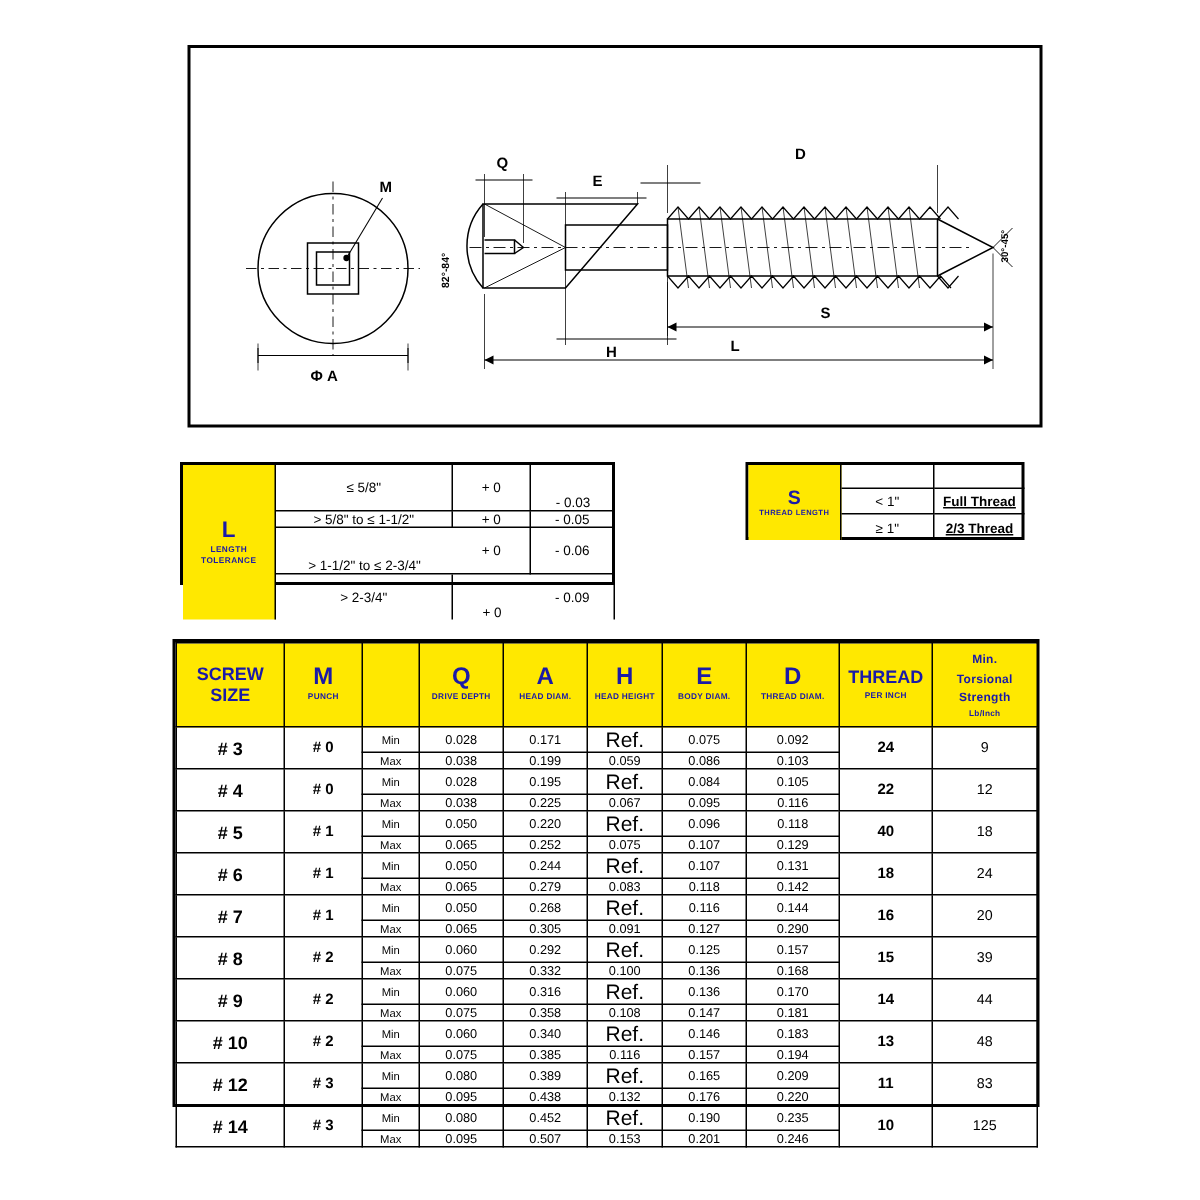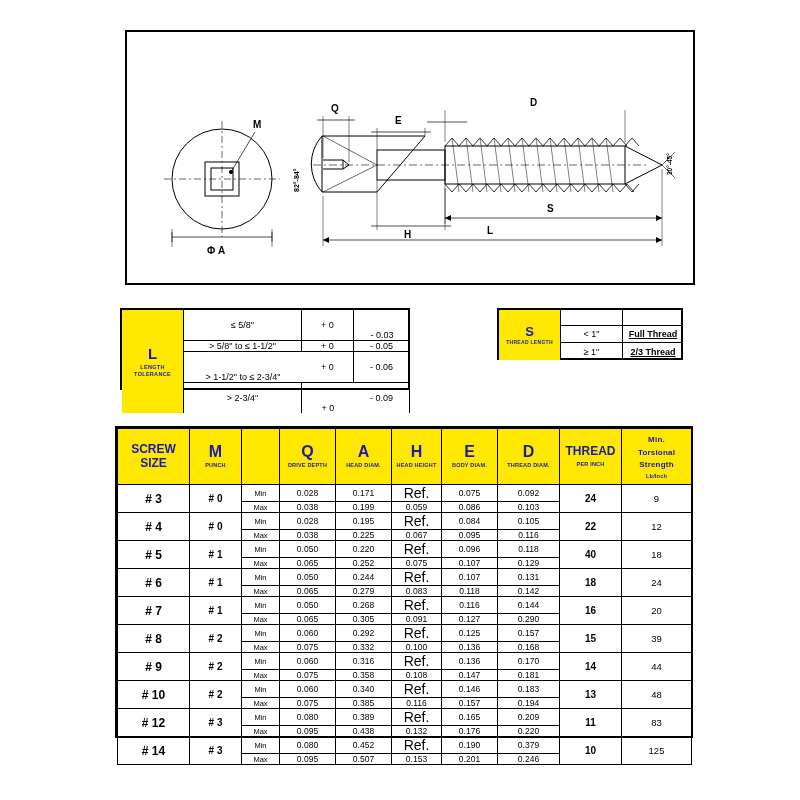--- a/index.html
+++ b/index.html
@@ -494,21 +494,21 @@
       </tr>
 
       <tr>
         <td class="sizecell" rowspan="2"># 14</td>
         <td class="mcell" rowspan="2"># 3</td>
         <td class="mm">Min</td>
         <td class="val">0.080</td>
         <td class="val">0.452</td>
         <td class="refcell">Ref.</td>
         <td class="val">0.190</td>
-        <td class="val">0.379</td>
+        <td class="val">0.235</td>
         <td class="thr" rowspan="2">10</td>
         <td class="tor" rowspan="2">125</td>
       </tr>
       <tr>
         <td class="mm">Max</td>
         <td class="val">0.095</td>
         <td class="val">0.507</td>
         <td class="val">0.153</td>
         <td class="val">0.201</td>
         <td class="val">0.246</td>

